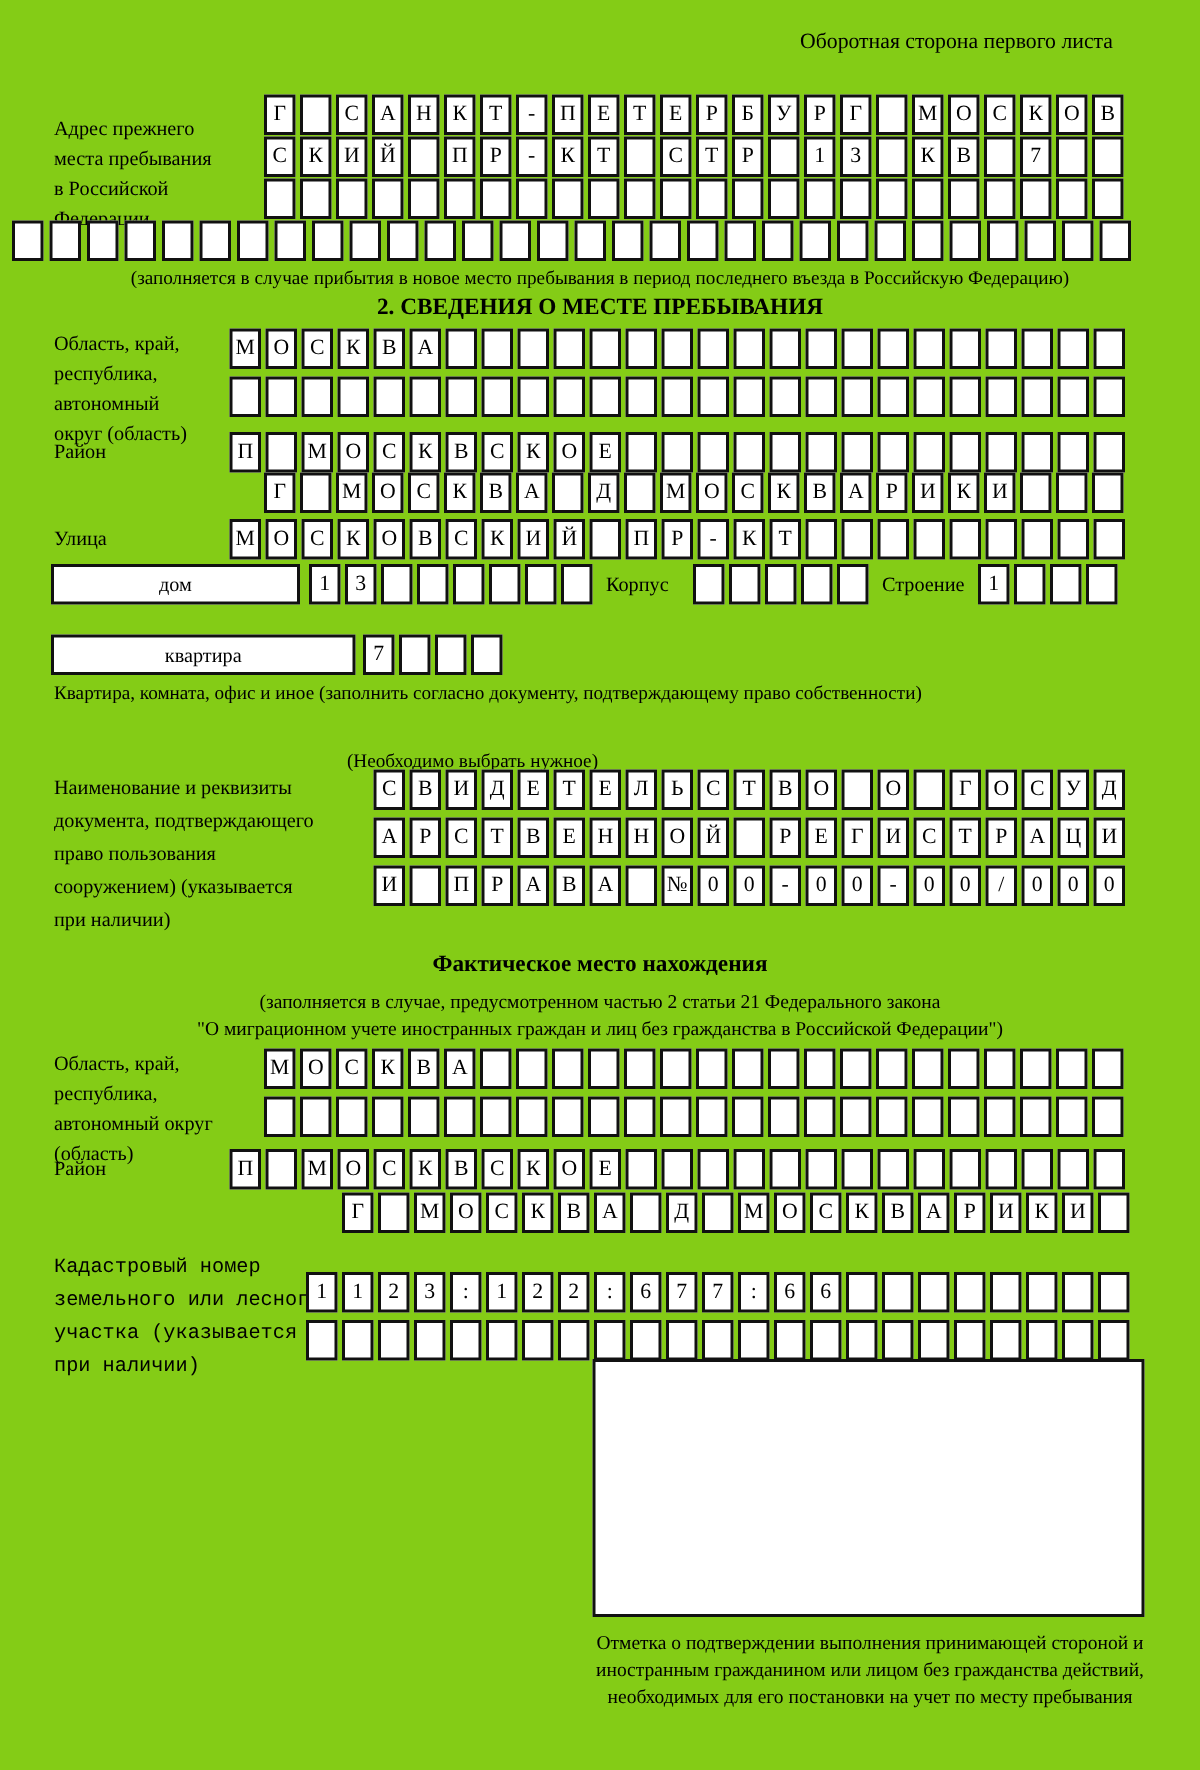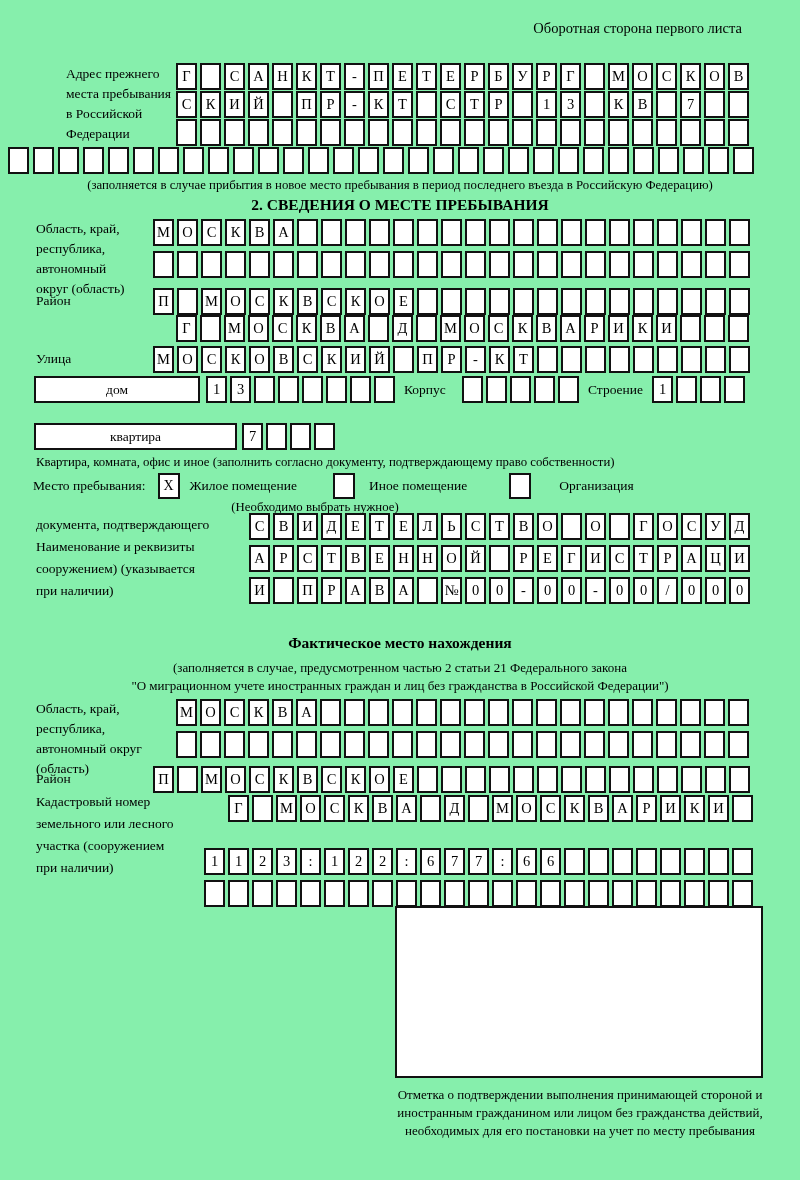--- a/index.html
+++ b/index.html
@@ -1,17 +1,17 @@
 <!DOCTYPE html>
 <html><head>
 <meta charset="utf-8">
 <style>
   html,body{margin:0;padding:0;background:#fff;}
   .page{
-    position:relative;width:800px;height:1180px;background:#86efac;
+    position:relative;width:800px;height:1180px;background:#84cc16;
     font-family:"Liberation Serif","DejaVu Serif",serif;color:#000;overflow:hidden;
   }
   .abs{position:absolute;}
   .top-note{position:absolute;top:20px;right:58px;font-size:14.5px;}
   .label{font-size:13.5px;line-height:20px;}
   .label div{white-space:nowrap;}
   .caption{font-size:12.8px;line-height:16px;}
   .center{text-align:center;}
   .sec-title{font-size:15.5px;font-weight:bold;text-align:center;width:800px;}
   .boxrow{display:flex;}
@@ -33,21 +33,21 @@
   .mesto-row{display:flex;align-items:center;}
   .stamp-box{box-sizing:border-box;border:2px solid #111;background:#fff;}
 </style>
 </head>
 <body>
 
 <div class="page">
 
   <div class="top-note">Оборотная сторона первого листа</div>
 
-  <div class="abs label" style="left:36px;top:64px;width:140px;margin-left:30px;">
+  <div class="abs label" style="left:36px;top:76px;width:140px;">
       <div>Адрес прежнего</div>
       <div>места пребывания</div>
       <div>в Российской</div>
       <div>Федерации</div>
     </div>
   <div class="abs boxrow" style="left:176px;top:63px;">
       <div class="cell">Г</div>
       <div class="cell"></div>
       <div class="cell">С</div>
       <div class="cell">А</div>
@@ -335,34 +335,26 @@
 
   <div class="abs namedbox" style="left:34px;top:423px;width:203px;">квартира</div>
   <div class="abs boxrow" style="left:242px;top:423px;">
       <div class="cell">7</div>
       <div class="cell"></div>
       <div class="cell"></div>
       <div class="cell"></div>
     </div>
   <div class="abs caption" style="left:36px;top:454px;width:740px;">Квартира, комната, офис и иное (заполнить согласно документу, подтверждающему право собственности)</div>
 
-  <div class="abs mesto-row" style="left:33px;top:472px;width:740px;">
-    <span class="inline-lbl">Место пребывания:</span>
-    <span class="checkbox" style="margin-left:12px;">X</span>
-    <span class="inline-lbl" style="margin-left:10px;">Жилое помещение</span>
-    <span class="checkbox" style="margin-left:36px;"></span>
-    <span class="inline-lbl" style="margin-left:14px;">Иное помещение</span>
-    <span class="checkbox" style="margin-left:42px;"></span>
-    <span class="inline-lbl" style="margin-left:28px;">Организация</span>
-  </div>
   <div class="abs caption center" style="left:150px;top:499px;width:330px;">(Необходимо выбрать нужное)</div>
 
   <div class="abs label" style="left:36px;top:514px;width:210px;line-height:22px;">
+      <div>Наименование и реквизиты</div>
       <div>документа, подтверждающего</div>
-      <div>Наименование и реквизиты</div>
+      <div>право пользования</div>
       <div>сооружением) (указывается</div>
       <div>при наличии)</div>
     </div>
   <div class="abs boxrow" style="left:249px;top:513px;">
       <div class="cell">С</div>
       <div class="cell">В</div>
       <div class="cell">И</div>
       <div class="cell">Д</div>
       <div class="cell">Е</div>
       <div class="cell">Т</div>
@@ -539,24 +531,24 @@
       <div class="cell">К</div>
       <div class="cell">В</div>
       <div class="cell">А</div>
       <div class="cell">Р</div>
       <div class="cell">И</div>
       <div class="cell">К</div>
       <div class="cell">И</div>
       <div class="cell"></div>
     </div>
 
-  <div class="abs label" style="left:36px;top:791px;width:190px;line-height:22px;">
+  <div class="abs label" style="left:36px;top:835px;width:190px;line-height:22px;font-family:Liberation Mono, monospace;">
       <div>Кадастровый номер</div>
       <div>земельного или лесного</div>
-      <div>участка (сооружением</div>
+      <div>участка (указывается</div>
       <div>при наличии)</div>
     </div>
   <div class="abs boxrow" style="left:204px;top:848px;">
       <div class="cell">1</div>
       <div class="cell">1</div>
       <div class="cell">2</div>
       <div class="cell">3</div>
       <div class="cell">:</div>
       <div class="cell">1</div>
       <div class="cell">2</div>

